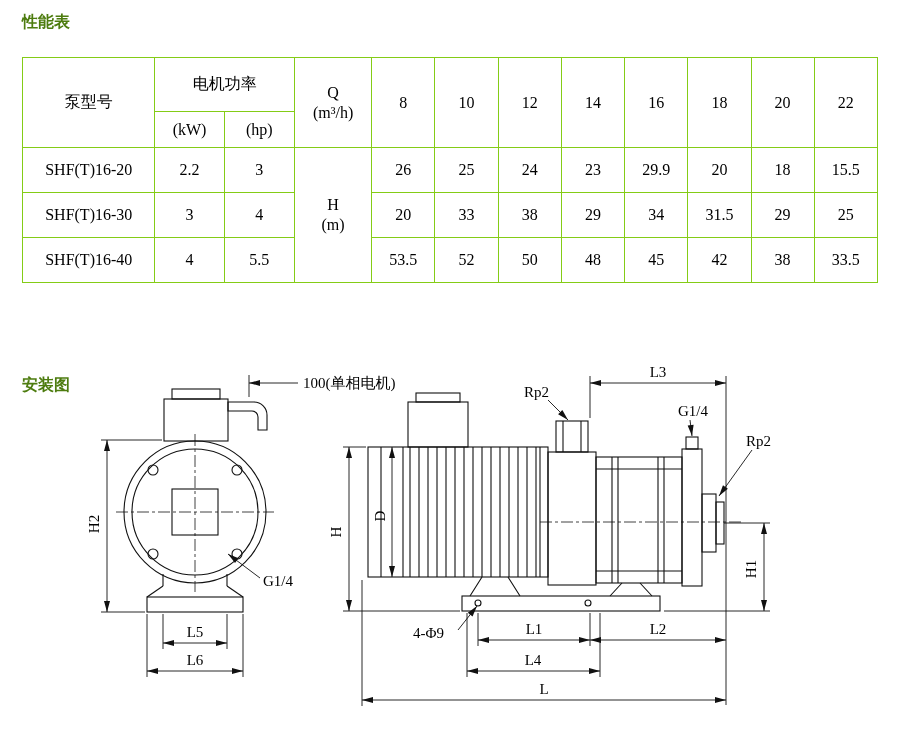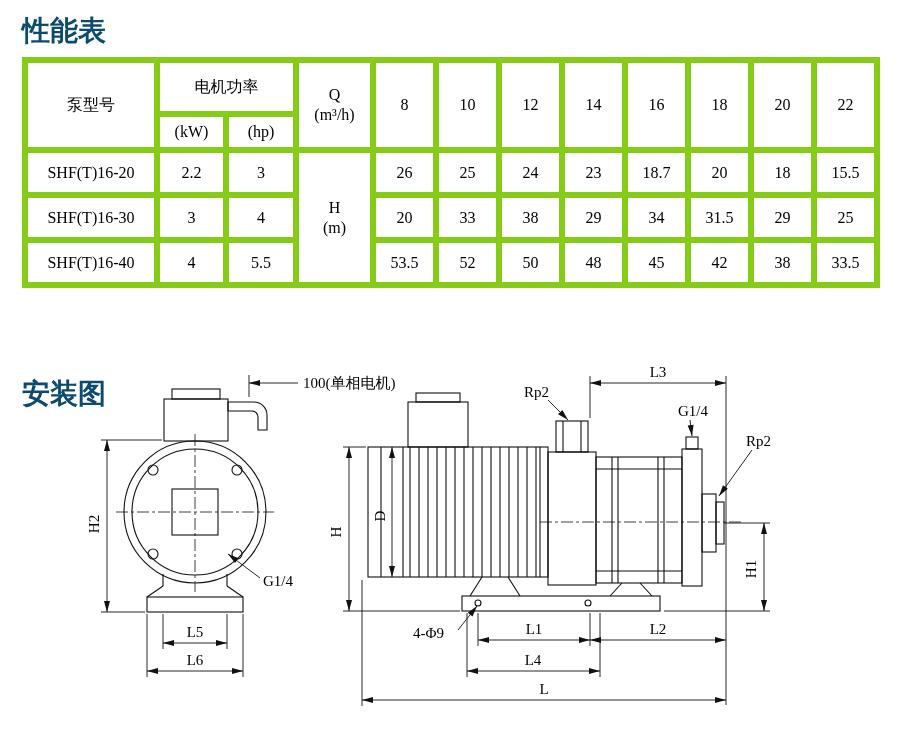--- a/index.html
+++ b/index.html
@@ -4,30 +4,30 @@
 <style>
   html,body { margin:0; padding:0; background:#fff; }
   .page {
     position:relative; width:900px; height:742px; background:#ffffff;
     font-family:"Liberation Serif","DejaVu Serif",serif; color:#000;
     overflow:hidden;
   }
   .sec-title {
     position:absolute; left:22px; margin:0;
     font-family:"Liberation Sans","DejaVu Sans",sans-serif;
-    font-size:28px; font-weight:bold; color:#0c4a6e;
+    font-size:16px; font-weight:bold; color:#4d7c0f;
   }
   .t1 { top:12px; }
   .t2 { top:375px; }
   table.perf {
     position:absolute; left:22px; top:57px;
     border-collapse:collapse; table-layout:fixed; width:856px;
   }
   table.perf td {
-    border:6px solid #84cc16; text-align:center; vertical-align:middle;
+    border:1px solid #84cc16; text-align:center; vertical-align:middle;
     font-size:16px; padding:0 2px;
   }
   tr.hr1 { height:54px; }
   tr.hr2 { height:36px; }
   tr.dr  { height:45px;margin-left:39px; }
   .twoline div { line-height:1.25; }
   svg.diagram { position:absolute; left:0; top:360px; }
   .lbl text {
     font-family:"Liberation Serif","DejaVu Serif",serif;
     font-size:15px; fill:#000; stroke:none;
@@ -75,21 +75,21 @@
         <td>2.2</td>
         <td>3</td>
         <td rowspan="3" class="twoline">
           <div>H</div>
           <div>(m)</div>
         </td>
         <td>26</td>
         <td>25</td>
         <td>24</td>
         <td>23</td>
-        <td>18.7</td>
+        <td>29.9</td>
         <td>20</td>
         <td>18</td>
         <td>15.5</td>
       </tr>
       <tr class="dr">
         <td>SHF(T)16-30</td>
         <td>3</td>
         <td>4</td>
         <td>20</td>
         <td>33</td>

